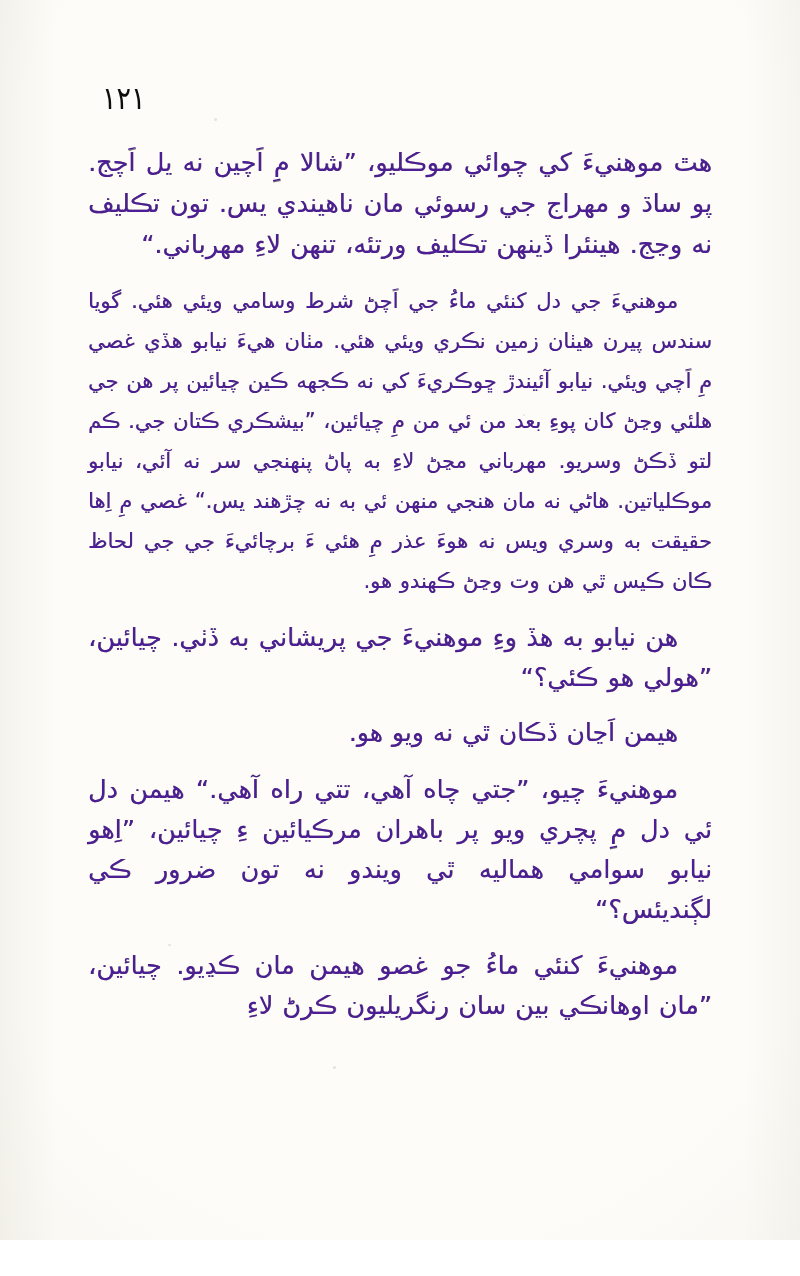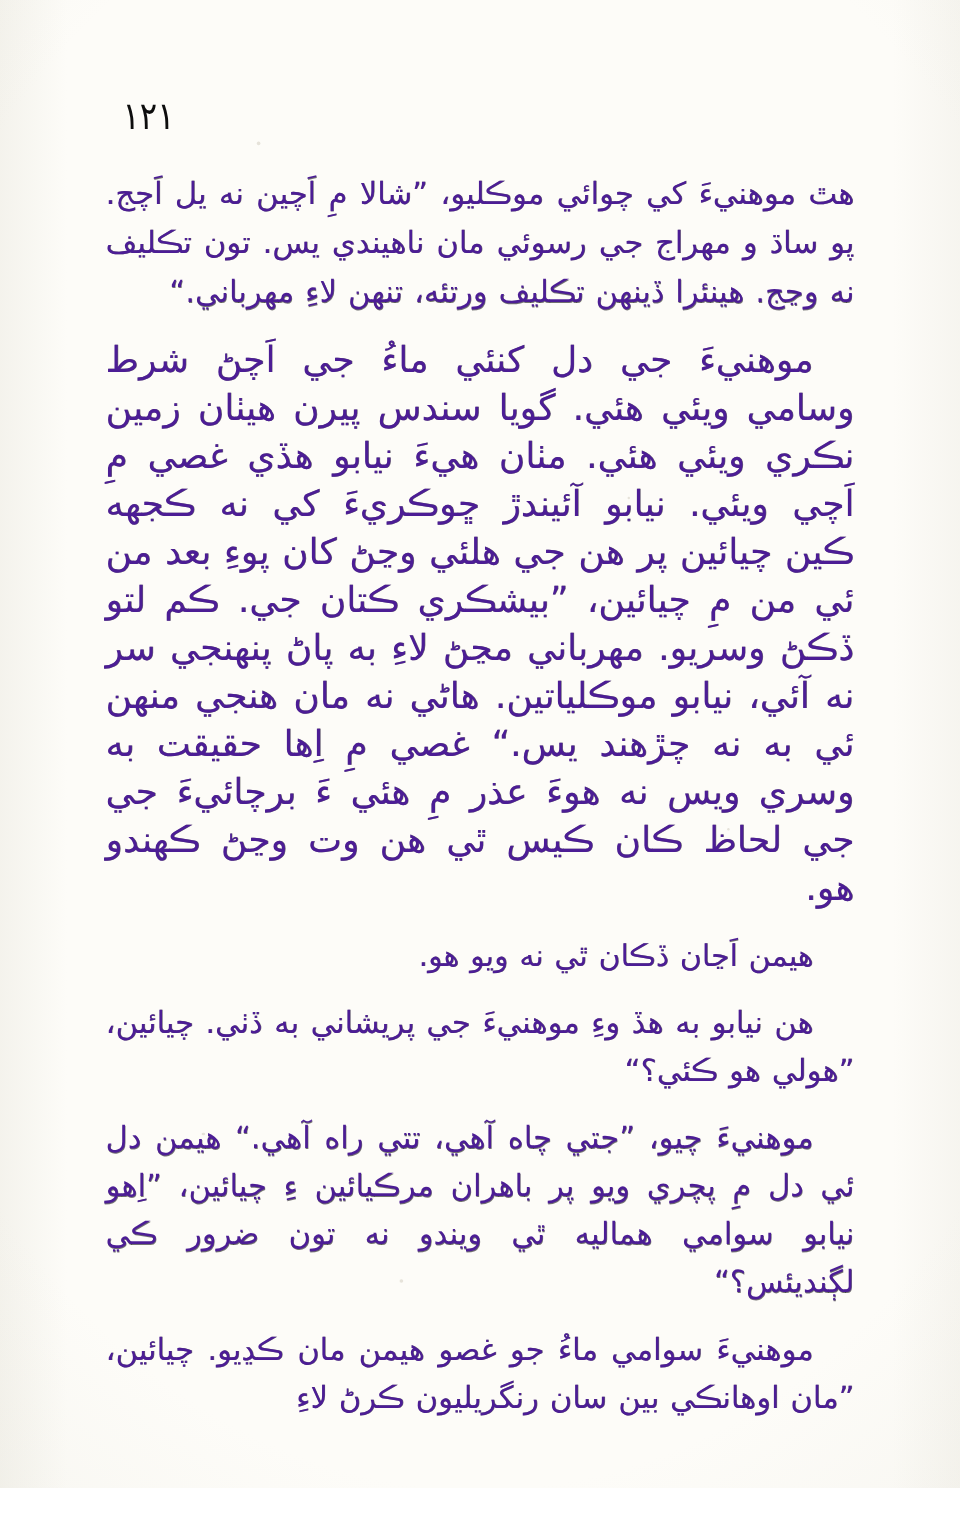--- a/index.html
+++ b/index.html
@@ -83,21 +83,21 @@
   }
   .para.indent {
     text-indent: 34px;
   }
   .para:last-child {
     margin-bottom: 0;
   }
 
   
   .para.p1 { font-size: 25.5px; line-height: 41px; }
-  .para.p2 { font-size: 30px; line-height: 40px; }
+  .para.p2 { font-size: 21px; line-height: 40px; }
   .para.p3 { font-size: 25px;   line-height: 40px; }
   .para.p4 { font-size: 25.5px; line-height: 40px; }
   .para.p5 { font-size: 25.5px; line-height: 40px; }
   .para.p6 { font-size: 25.5px; line-height: 40px; }
 </style>
 </head>
 <body>
 
 <div class="page">
   <div class="paper-texture"></div>
@@ -112,23 +112,23 @@
   <div class="content">
 
     <div class="folio">١٢١</div>
 
     <div class="body-text">
 
       <p class="para p1">هٿ موهنيءَ کي چوائي موڪليو، ”شالا مِ اَچين نه يل اَچج. پو ساڌ و مهراج جي رسوئي مان ناهيندي يس. تون تڪليف نه وڃج. هينئرا ڏينهن تڪليف ورتئه، تنهن لاءِ مهرباني.“</p>
 
       <p class="para p2 indent">موهنيءَ جي دل کنئي ماءُ جي اَچڻ شرط وسامي ويئي هئي. گويا سندس پيرن هيٺان زمين نڪري ويئي هئي. مٺان هيءَ نيابو هڏي غصي مِ اَچي ويئي. نيابو آئيندڙ ڇوڪريءَ کي نه ڪجهه ڪين چيائين پر هن جي هلئي وڃڻ کان پوءِ بعد من ئي من مِ چيائين، ”بيشڪري ڪتان جي. ڪم لتو ڏڪڻ وسريو. مهرباني مڃڻ لاءِ به پاڻ پنهنجي سر نه آئي، نيابو موڪلياتين. هاڻي نه مان هنجي منهن ئي به نه چڙهند يس.“ غصي مِ اِها حقيقت به وسري ويس نه هوءَ عذر مِ هئي ءَ برچائيءَ جي جي لحاظ ڪان ڪيس ٿي هن وت وڃڻ ڪهندو هو.</p>
 
+      <p class="para p4 indent">هن نيابو به هڏ وءِ موهنيءَ جي پريشاني به ڏٺي. چيائين، ”هولي هو ڪئي؟“</p>
+
       <p class="para p3 indent">هيمن اَڃان ڏڪان ٿي نه ويو هو.</p>
-
-      <p class="para p4 indent">هن نيابو به هڏ وءِ موهنيءَ جي پريشاني به ڏٺي. چيائين، ”هولي هو ڪئي؟“</p>
 
       <p class="para p5 indent">موهنيءَ چيو، ”جتي چاه آهي، تتي راه آهي.“ هيمن دل ئي دل مِ پچري ويو پر باهران مرڪيائين ءِ چيائين، ”اِهو نيابو سوامي هماليه ٿي ويندو نه تون ضرور ڪي لڳنديئس؟“</p>
 
-      <p class="para p6 indent">موهنيءَ سوامي ماءُ جو غصو هيمن مان ڪڍيو. چيائين، ”مان اوهانڪي بين سان رنگريليون ڪرڻ لاءِ</p>
+      <p class="para p6 indent">موهنيءَ کنئي ماءُ جو غصو هيمن مان ڪڍيو. چيائين، ”مان اوهانڪي بين سان رنگريليون ڪرڻ لاءِ</p>
 
     </div>
   </div>
 </div>
 
 </body></html>

